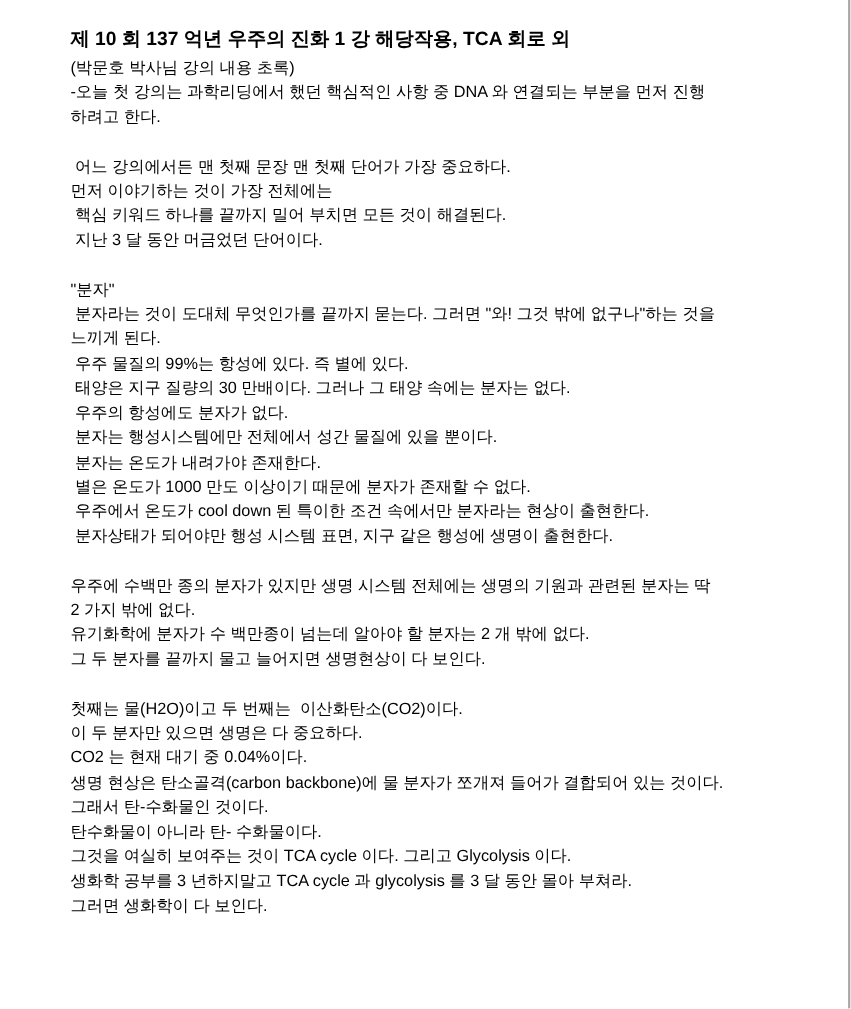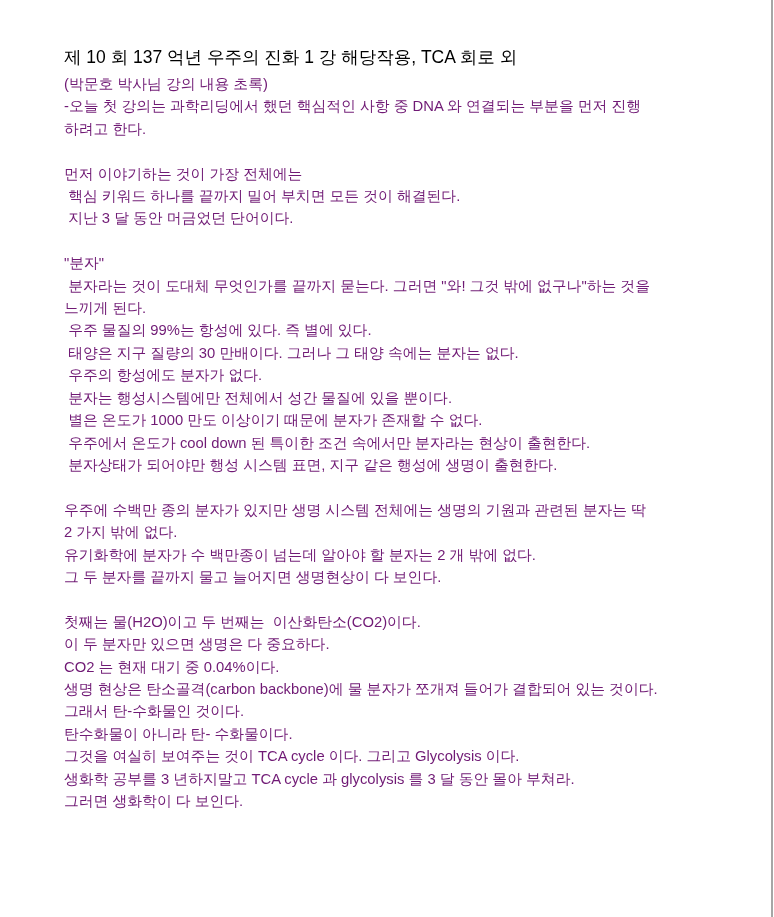--- a/index.html
+++ b/index.html
@@ -22,57 +22,58 @@
     width: 2px;
     height: 100%;
     background: #a6a6a6;
   }
   .content {
     padding: 22px 60px 0 64px;
     color: #1a1a1a;
   }
   .doc-title {
     font-size: 17.5px;
-    font-weight: normal;
+    font-weight: bold;
     color: #000000;
     line-height: 26px;
     margin-bottom: 3px;
     white-space: pre-wrap;
-    margin-top: 22px;
   }
   .line {
     font-size: 14.8px;
     line-height: 22.4px;
     min-height: 22.4px;
     white-space: pre-wrap;
-    color: #701a75;
+    color: #000000;
   }
 </style>
 </head>
 <body>
 
 <div class="page">
   <div class="content">
     <div class="doc-title">제 10 회 137 억년 우주의 진화 1 강 해당작용, TCA 회로 외</div>
     <div class="line">(박문호 박사님 강의 내용 초록)</div>
     <div id="doc-body">
         <div class="line">-오늘 첫 강의는 과학리딩에서 했던 핵심적인 사항 중 DNA 와 연결되는 부분을 먼저 진행</div>
         <div class="line">하려고 한다.</div>
         <div class="line">&nbsp;</div>
+        <div class="line"> 어느 강의에서든 맨 첫째 문장 맨 첫째 단어가 가장 중요하다.</div>
         <div class="line">먼저 이야기하는 것이 가장 전체에는</div>
         <div class="line"> 핵심 키워드 하나를 끝까지 밀어 부치면 모든 것이 해결된다.</div>
         <div class="line"> 지난 3 달 동안 머금었던 단어이다.</div>
         <div class="line">&nbsp;</div>
         <div class="line">"분자"</div>
         <div class="line"> 분자라는 것이 도대체 무엇인가를 끝까지 묻는다. 그러면 "와! 그것 밖에 없구나"하는 것을</div>
         <div class="line">느끼게 된다.</div>
         <div class="line"> 우주 물질의 99%는 항성에 있다. 즉 별에 있다.</div>
         <div class="line"> 태양은 지구 질량의 30 만배이다. 그러나 그 태양 속에는 분자는 없다.</div>
         <div class="line"> 우주의 항성에도 분자가 없다.</div>
         <div class="line"> 분자는 행성시스템에만 전체에서 성간 물질에 있을 뿐이다.</div>
+        <div class="line"> 분자는 온도가 내려가야 존재한다.</div>
         <div class="line"> 별은 온도가 1000 만도 이상이기 때문에 분자가 존재할 수 없다.</div>
         <div class="line"> 우주에서 온도가 cool down 된 특이한 조건 속에서만 분자라는 현상이 출현한다.</div>
         <div class="line"> 분자상태가 되어야만 행성 시스템 표면, 지구 같은 행성에 생명이 출현한다.</div>
         <div class="line">&nbsp;</div>
         <div class="line">우주에 수백만 종의 분자가 있지만 생명 시스템 전체에는 생명의 기원과 관련된 분자는 딱</div>
         <div class="line">2 가지 밖에 없다.</div>
         <div class="line">유기화학에 분자가 수 백만종이 넘는데 알아야 할 분자는 2 개 밖에 없다.</div>
         <div class="line">그 두 분자를 끝까지 물고 늘어지면 생명현상이 다 보인다.</div>
         <div class="line">&nbsp;</div>
         <div class="line">첫째는 물(H2O)이고 두 번째는  이산화탄소(CO2)이다.</div>

